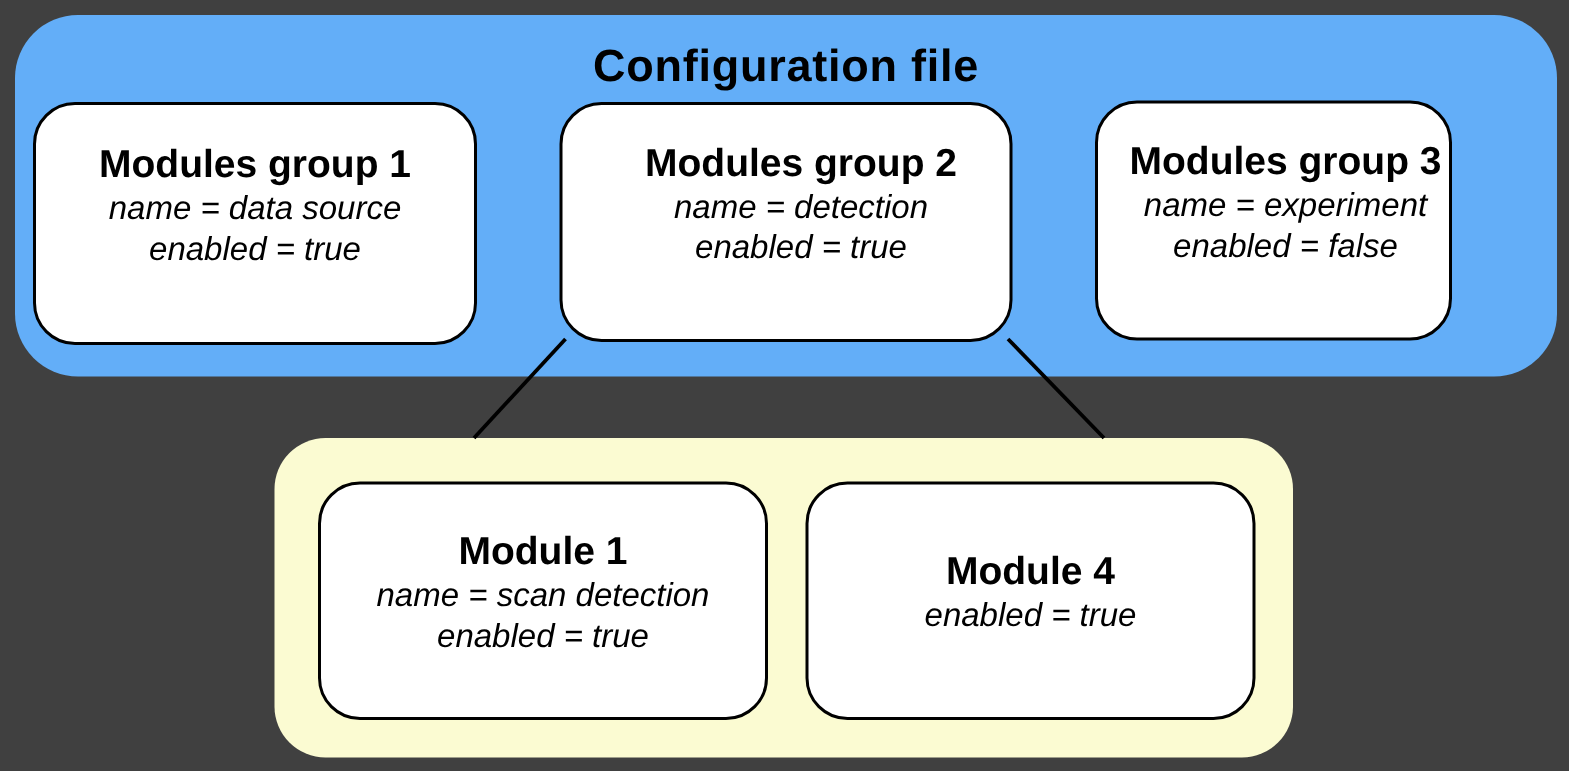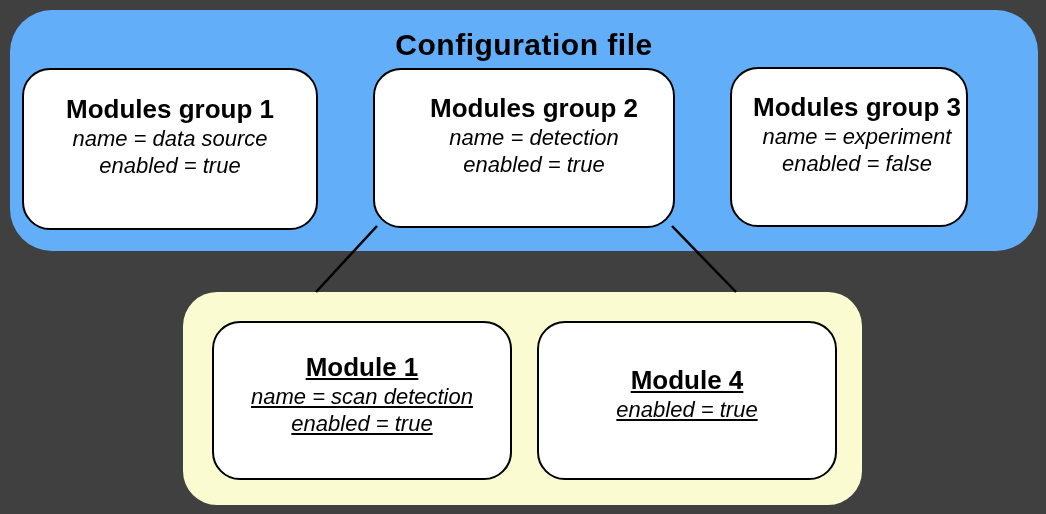--- a/index.html
+++ b/index.html
@@ -51,21 +51,21 @@
     font-size: 26px;
     font-weight: bold;
     line-height: 32px;
   }
   .card-line {
     font-size: 22px;
     font-style: italic;
     line-height: 27px;
   }
   .group-card { padding-bottom: 26px; }
-  .module-card { padding-bottom: 14px; text-decoration: underline; }
+  .module-card { padding-bottom: 14px; }
 
   #group-card-1 { left: 22px;  top: 68px; width: 296px; height: 162px; }
   #group-card-2 { left: 373px; top: 68px; width: 302px; height: 160px; padding-left: 20px; }
   #group-card-3 { left: 730px; top: 67px; width: 238px; height: 160px; padding-left: 16px; }
 
   .modules-panel {
     position: absolute;
     left: 183px;
     top: 292px;
     width: 679px;

